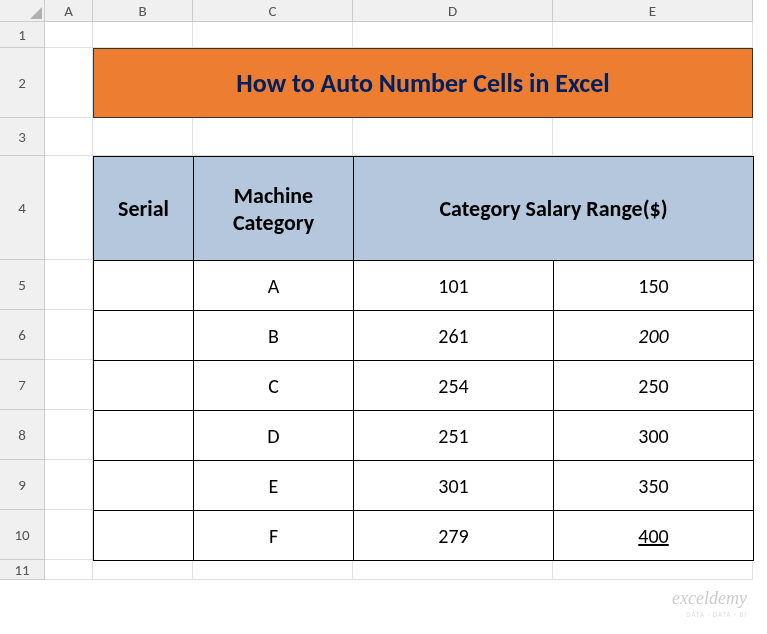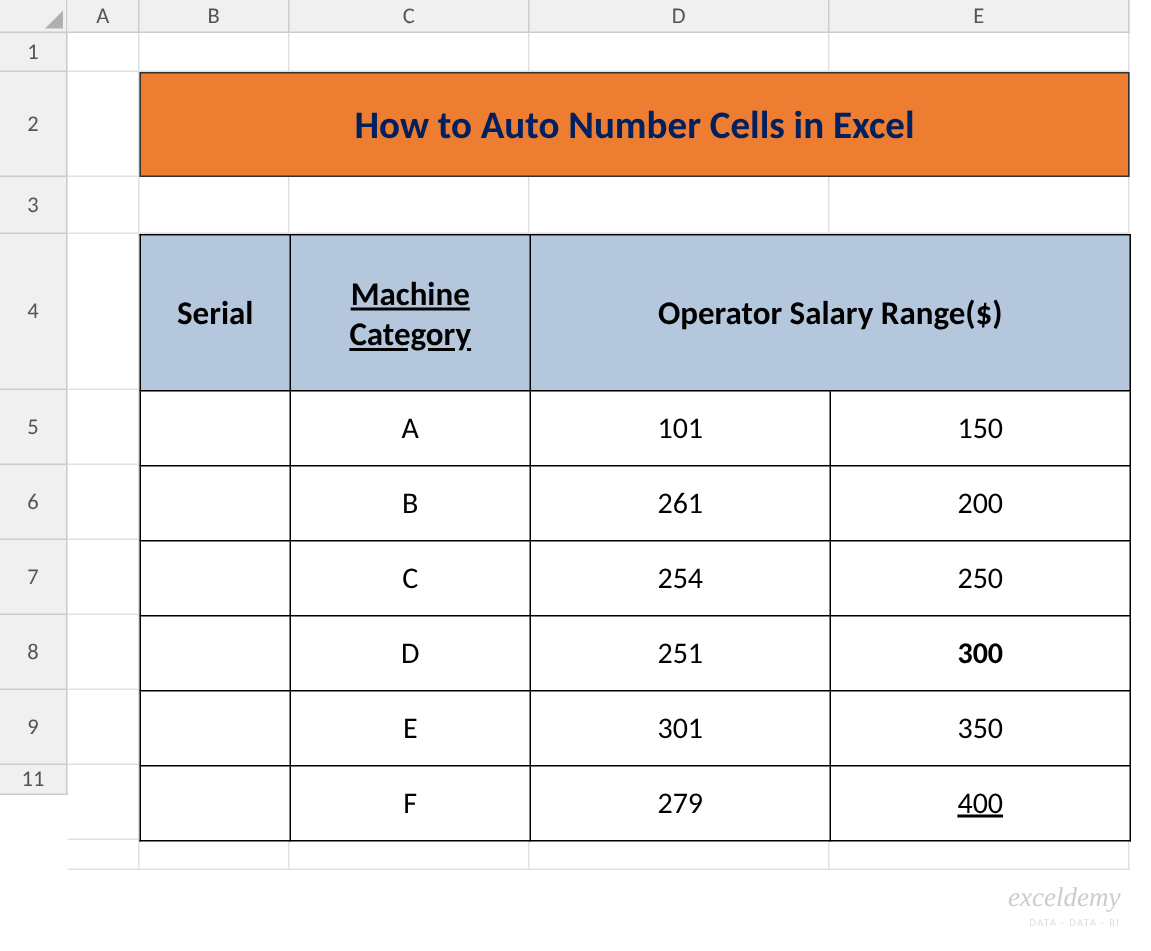--- a/index.html
+++ b/index.html
@@ -145,20 +145,21 @@
 <div class="row-headers" id="row-headers">
     <div class="row-header" style="height: 26px;">1</div>
     <div class="row-header" style="height: 70px;">2</div>
     <div class="row-header" style="height: 38px;">3</div>
     <div class="row-header" style="height: 104px;">4</div>
     <div class="row-header" style="height: 50px;">5</div>
     <div class="row-header" style="height: 50px;">6</div>
     <div class="row-header" style="height: 50px;">7</div>
     <div class="row-header" style="height: 50px;">8</div>
     <div class="row-header" style="height: 50px;">9</div>
+    <div class="row-header" style="height: 50px;">10</div>
     <div class="row-header" style="height: 20px;">11</div>
   </div>
 
 <div class="grid" id="grid">
     <div class="grid-row">
       <div class="grid-cell" style="width: 48px; height: 26px;"></div>
       <div class="grid-cell" style="width: 100px; height: 26px;"></div>
       <div class="grid-cell" style="width: 160px; height: 26px;"></div>
       <div class="grid-cell" style="width: 200px; height: 26px;"></div>
       <div class="grid-cell" style="width: 200px; height: 26px;"></div>
@@ -236,48 +237,48 @@
   </div>
 
 <div class="title-banner" id="title-banner" style="left: 93px; top: 48px; width: 660px; height: 70px;">
   <span>How to Auto Number Cells in Excel</span>
 </div>
 
 <table class="data-table" id="data-table" style="left: 93px; top: 156px;">
   <thead>
     <tr>
       <th style="width: 100px; height: 104px;">Serial</th>
-      <th style="width: 160px; text-decoration: underline;">Machine Category</th>
-      <th colspan="2" style="width: 400px;">Operator Salary Range($)</th>
+      <th style="width: 160px;">Machine Category</th>
+      <th colspan="2" style="width: 400px;">Category Salary Range($)</th>
     </tr>
   </thead>
   <tbody id="table-body">
       <tr>
         <td style="width: 100px; height: 50px;"></td>
         <td style="width: 160px; height: 50px;">A</td>
         <td style="width: 200px; height: 50px;">101</td>
         <td style="width: 200px; height: 50px;">150</td>
       </tr>
       <tr>
         <td style="width: 100px; height: 50px;"></td>
         <td style="width: 160px; height: 50px;">B</td>
         <td style="width: 200px; height: 50px;">261</td>
-        <td style="width: 200px; height: 50px;">200</td>
+        <td style="width: 200px; height: 50px; font-style: italic;">200</td>
       </tr>
       <tr>
         <td style="width: 100px; height: 50px;"></td>
         <td style="width: 160px; height: 50px;">C</td>
         <td style="width: 200px; height: 50px;">254</td>
         <td style="width: 200px; height: 50px;">250</td>
       </tr>
       <tr>
         <td style="width: 100px; height: 50px;"></td>
         <td style="width: 160px; height: 50px;">D</td>
         <td style="width: 200px; height: 50px;">251</td>
-        <td style="width: 200px; height: 50px; font-weight: bold;">300</td>
+        <td style="width: 200px; height: 50px;">300</td>
       </tr>
       <tr>
         <td style="width: 100px; height: 50px;"></td>
         <td style="width: 160px; height: 50px;">E</td>
         <td style="width: 200px; height: 50px;">301</td>
         <td style="width: 200px; height: 50px;">350</td>
       </tr>
       <tr>
         <td style="width: 100px; height: 50px;"></td>
         <td style="width: 160px; height: 50px;">F</td>

